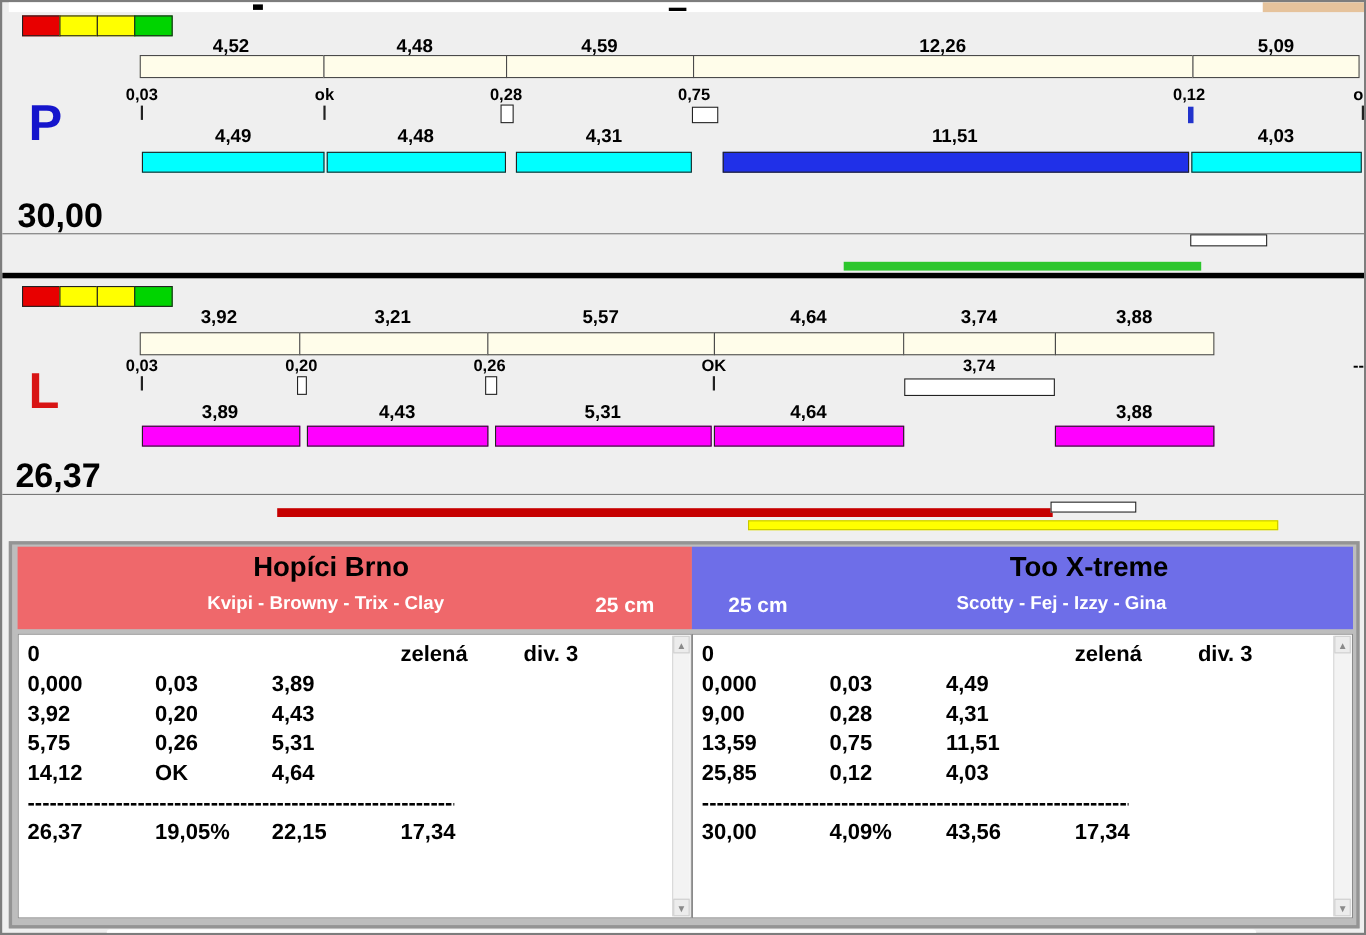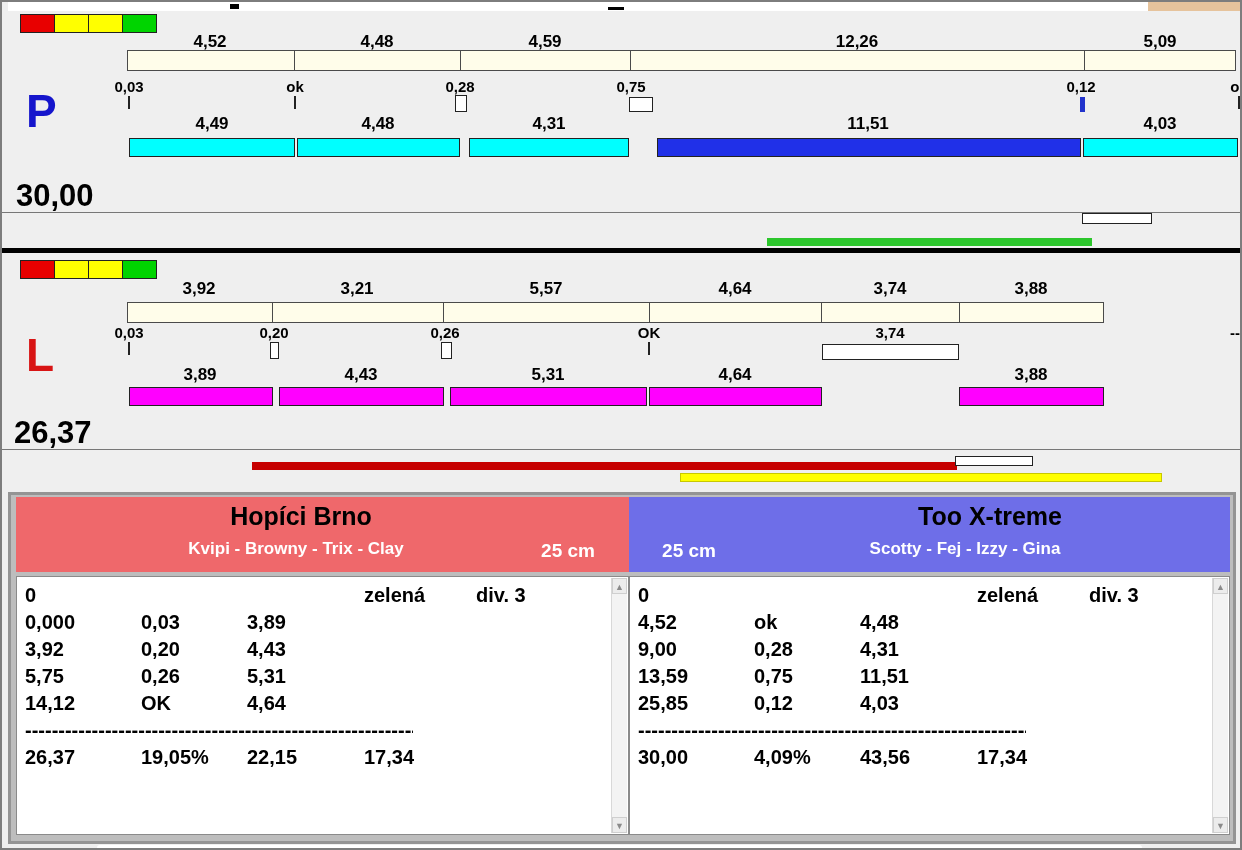--- a/index.html
+++ b/index.html
@@ -210,21 +210,21 @@
         <div class="sarrow" style="top:0;">▲</div>
         <div class="sarrow" style="bottom:0;">▼</div>
       </div>
     </div>
 
     <div class="tpanel" style="left:618px;width:601px;">
       <div class="trow">
         <span class="c1">0</span><span class="c2"></span><span class="c3"></span><span class="c4">zelená</span><span class="c5">div. 3</span>
       </div>
       <div class="trow">
-        <span class="c1">4,52</span><span class="c2">ok</span><span class="c3">4,48</span>
+        <span class="c1">0,000</span><span class="c2">0,03</span><span class="c3">4,49</span>
       </div>
       <div class="trow">
         <span class="c1">9,00</span><span class="c2">0,28</span><span class="c3">4,31</span>
       </div>
       <div class="trow">
         <span class="c1">13,59</span><span class="c2">0,75</span><span class="c3">11,51</span>
       </div>
       <div class="trow">
         <span class="c1">25,85</span><span class="c2">0,12</span><span class="c3">4,03</span>
       </div>

